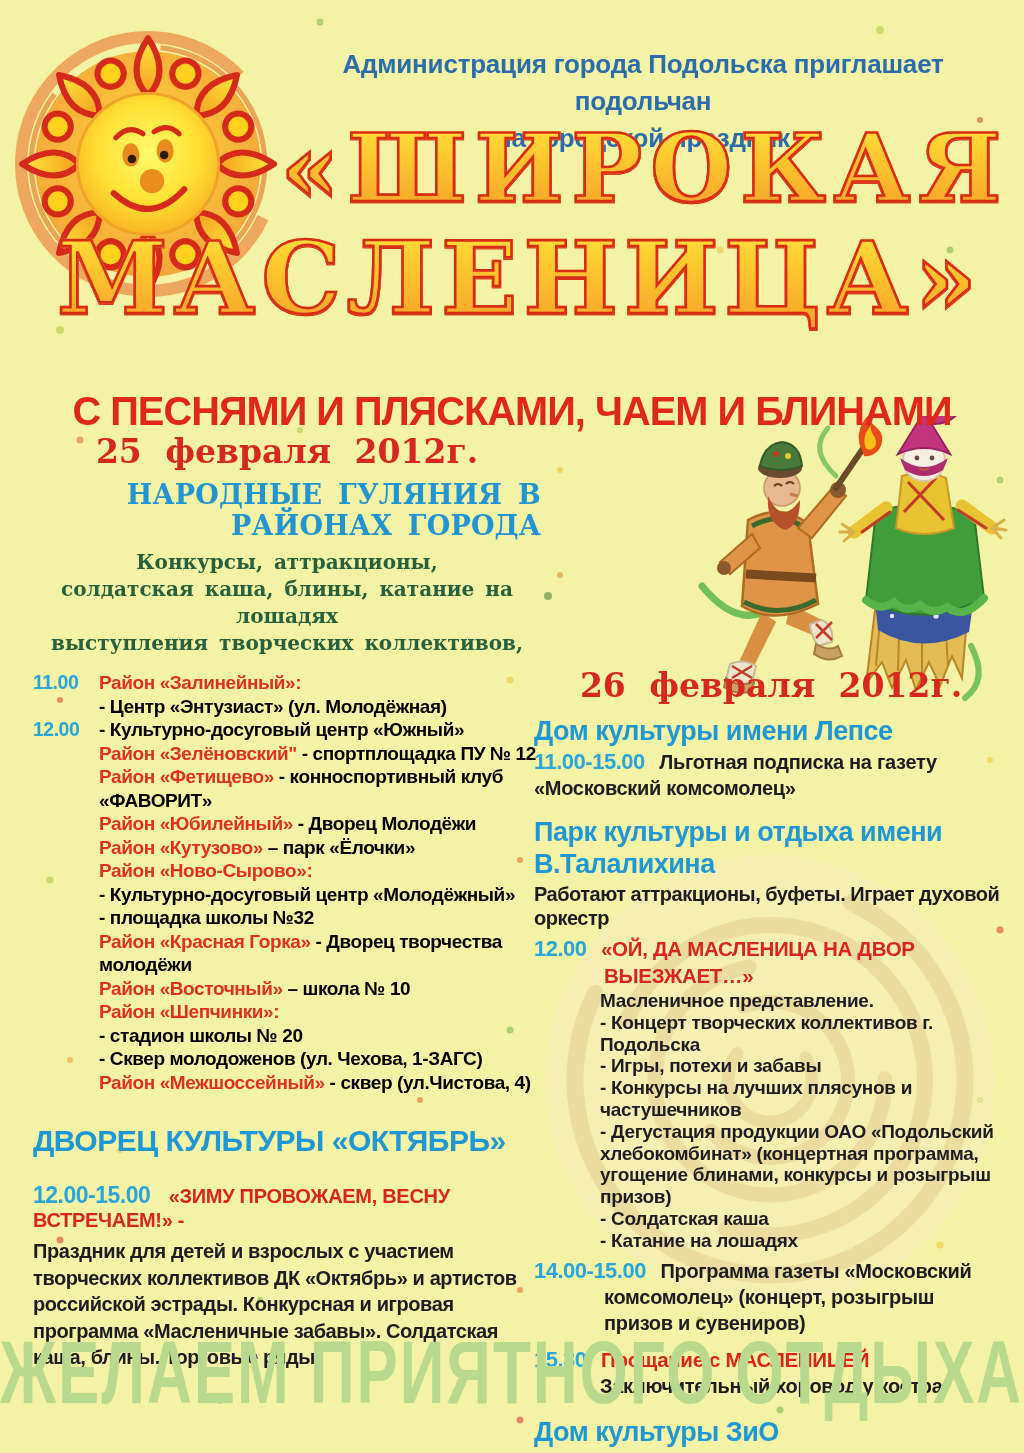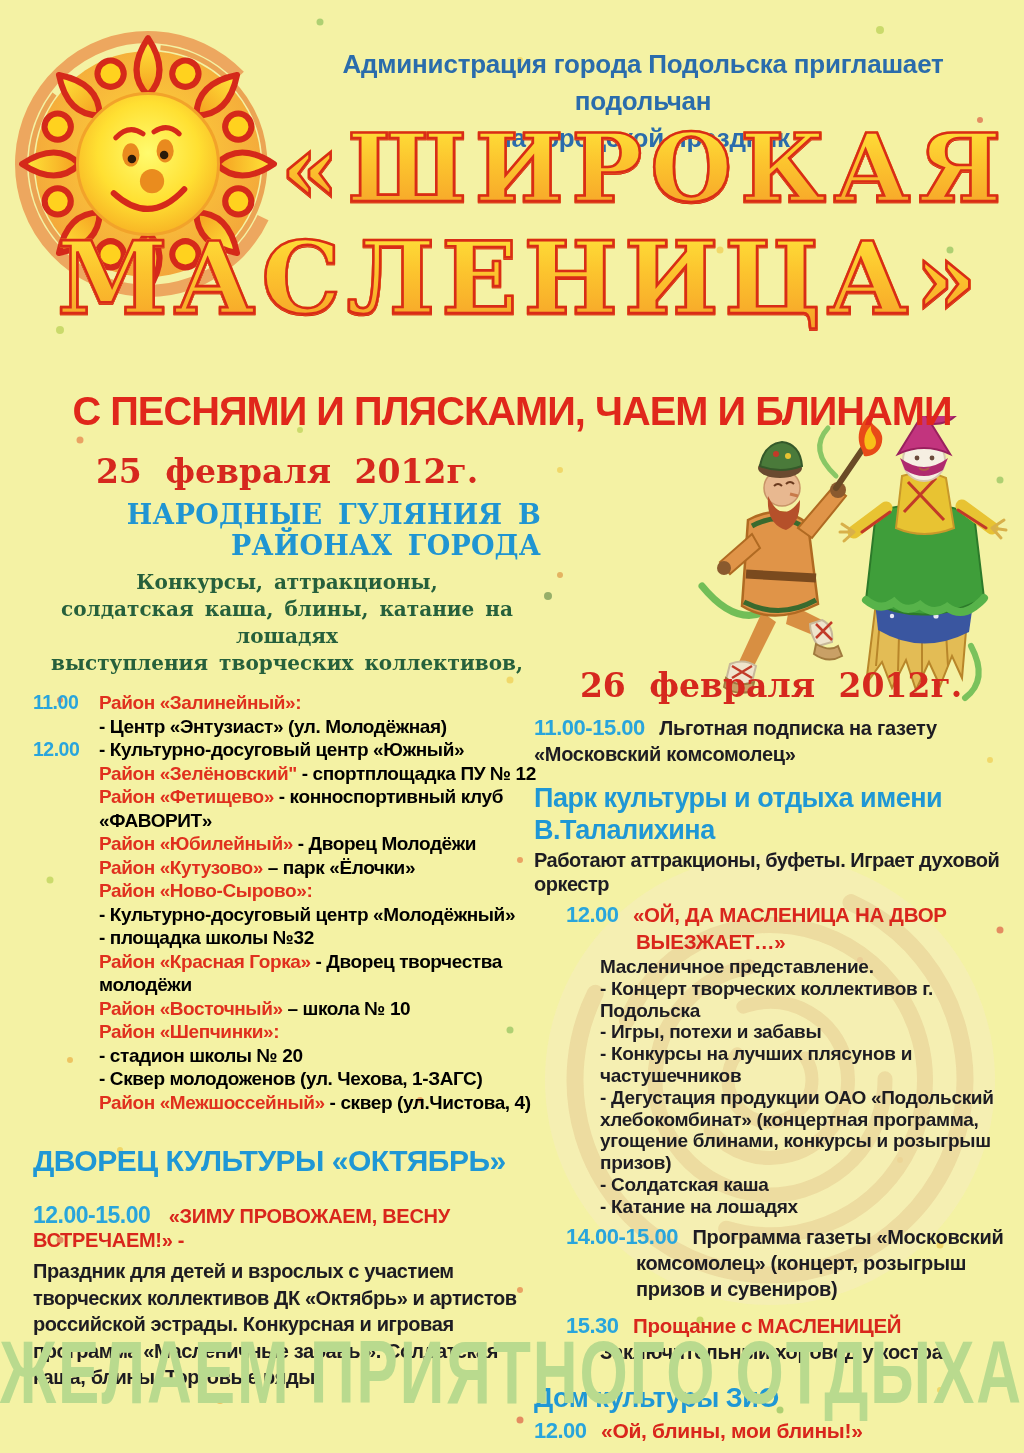--- a/index.html
+++ b/index.html
@@ -30,21 +30,21 @@
   .title-1{font-size:94px;line-height:104px;letter-spacing:8px;padding-left:250px;}
   .title-2{font-size:100px;line-height:116px;letter-spacing:6px;}
 
   .subtitle{
     position:absolute;left:0;top:388px;width:1024px;text-align:center;
     color:#e0271b;font-weight:bold;font-size:41px;letter-spacing:-1px;
     transform:scaleX(0.97);
   }
 
   
-  .col-left{position:absolute;left:33px;top:452px;width:508px;}
+  .col-left{position:absolute;left:33px;top:432px;width:508px;}
   .date{
     font-family:"DejaVu Serif",serif;font-weight:bold;color:#d6281e;
     font-size:33px;text-align:center;word-spacing:12px;margin-bottom:8px;
   }
   .day1-head{
     font-family:"DejaVu Serif",serif;font-weight:bold;color:#2095d2;
     font-size:27px;text-align:right;word-spacing:6px;margin-bottom:8px;
     letter-spacing:0.2px;
     margin-left:32px;
   }
@@ -71,21 +71,21 @@
     line-height:26.5px;letter-spacing:-0.4px;
   }
 
   
   .col-right{position:absolute;left:534px;top:666px;width:474px;}
   .date2{margin-bottom:10px;}
   .venue{
     color:#1f97d5;font-weight:bold;font-size:27px;line-height:32px;
     letter-spacing:-0.5px;
   }
-  .rline{font-weight:bold;padding-left:70px;text-indent:-70px;line-height:25px;margin-top:2px;margin-left:32px;}
+  .rline{font-weight:bold;padding-left:70px;text-indent:-70px;line-height:25px;margin-top:2px;}
   .rline .rtime{color:#29a5dc;font-size:22px;margin-right:10px;letter-spacing:-0.5px;}
   .rline .rtext{color:#1d1c22;font-size:20px;letter-spacing:-0.3px;}
   .rline .rred{color:#d9261c;font-size:20.5px;letter-spacing:-0.3px;}
   .rbold{color:#1d1c22;font-weight:bold;font-size:20px;line-height:24px;margin-top:14px;letter-spacing:-0.5px;}
   .indent{padding-left:66px;color:#1d1c22;font-weight:bold;font-size:19px;line-height:21.8px;letter-spacing:-0.3px;}
   .pitem{margin:0;}
   .farewell-title{color:#e0271b;font-size:30px;letter-spacing:-0.5px;}
   .mt6{margin-top:6px;} .mt10{margin-top:10px;} .mt14{margin-top:14px;} .mt18{margin-top:18px;}
 
   
@@ -388,20 +388,21 @@
     <div class="dk-line">
       <span class="stime">12.00-15.00</span>
       <span class="dk-title">«ЗИМУ ПРОВОЖАЕМ, ВЕСНУ ВСТРЕЧАЕМ!» -</span>
     </div>
     <div class="dk-para">Праздник для детей и взрослых с участием творческих коллективов ДК «Октябрь» и артистов российской эстрады. Конкурсная и игровая программа «Масленичные забавы». Солдатская каша, блины. Торговые ряды.</div>
   </div>
 
   <div class="col-right">
     <div class="date date2">26 февраля 2012г.</div>
 
+    <div class="venue">Дом культуры имени Лепсе</div>
     <p class="rline" style="margin:2px 0 0; padding-left:0; text-indent:0;">
       <span class="rtime">11.00-15.00</span>
       <span class="rtext">Льготная подписка на газету «Московский комсомолец»</span>
     </p>
 
     <div class="venue mt14">
       <div>Парк культуры и отдыха имени</div>
       <div>В.Талалихина</div>
     </div>
     <div class="rbold" style="margin-top:2px;">Работают аттракционы, буфеты. Играет духовой оркестр</div>

